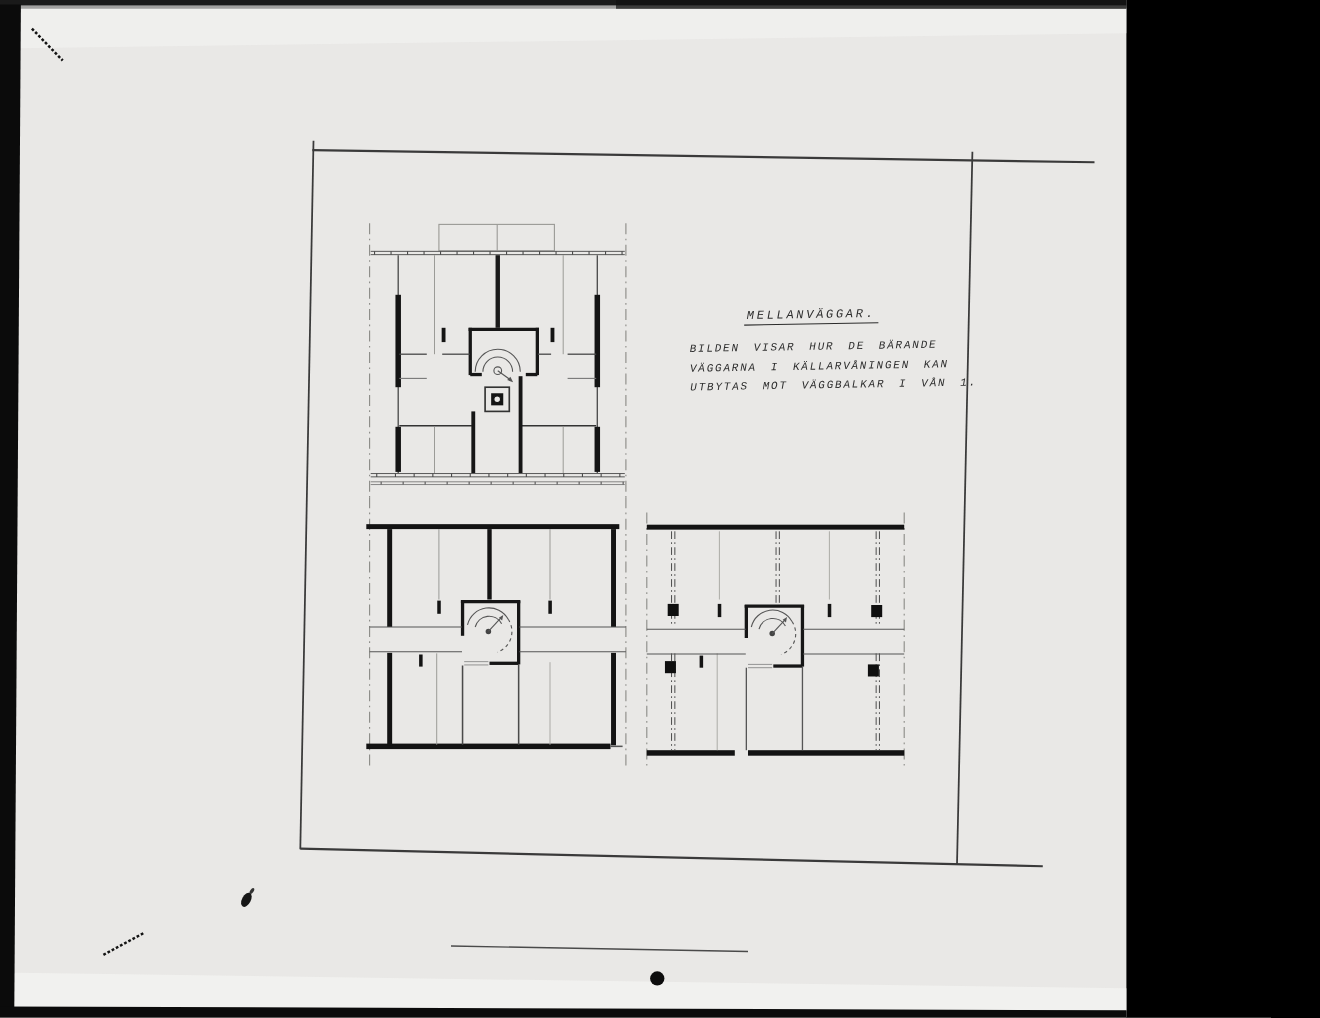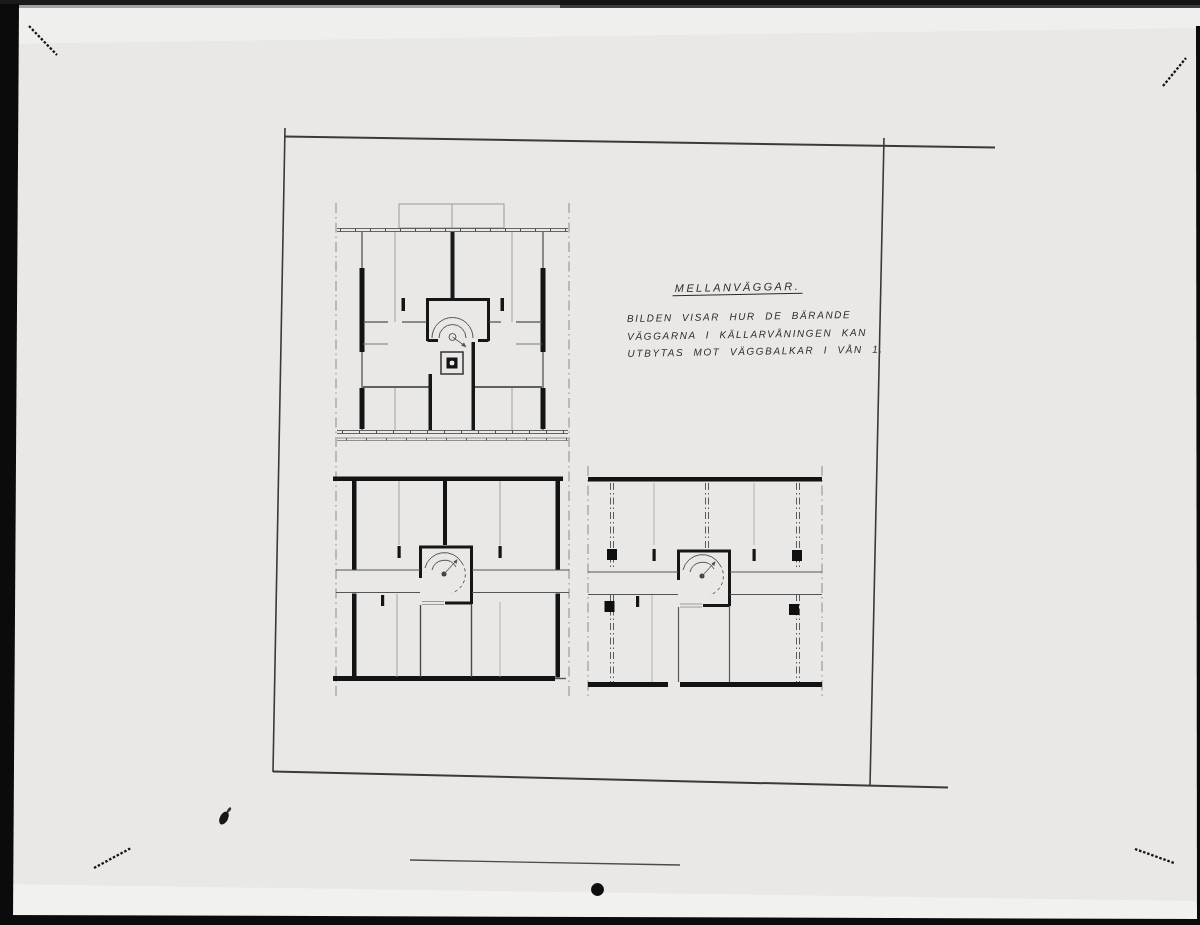--- a/index.html
+++ b/index.html
@@ -1,17 +1,17 @@
 <!DOCTYPE html>
 <html><head>
 <meta charset="utf-8">
 <style>
   html,body{margin:0;padding:0;background:#000;}
-  .stage{position:relative;width:1200px;height:925px;overflow:hidden;
-         background:#e9e8e6;font-family:Liberation Sans, sans-serif;}
+  .stage{position:relative;width:1024px;height:925px;overflow:hidden;
+         background:#e9e8e6;font-family:Liberation Mono, monospace;}
   .stage svg{position:absolute;left:0;top:0;}
   .annotation{position:absolute;left:622px;top:281px;width:232px;
               transform:rotate(-1deg);color:#2e2e2e;}
   .annotation .title{display:table;margin:0 auto 13px auto;
               font-size:11px;font-style:italic;letter-spacing:2.4px;
               border-bottom:1.2px solid #2b2b2b;padding:0 2px 1px 2px;white-space:nowrap;}
   .annotation .line{font-size:10px;font-style:italic;letter-spacing:1.6px;
               word-spacing:5px;line-height:17.5px;white-space:nowrap;padding-left:5px;}
 </style>
 </head>

